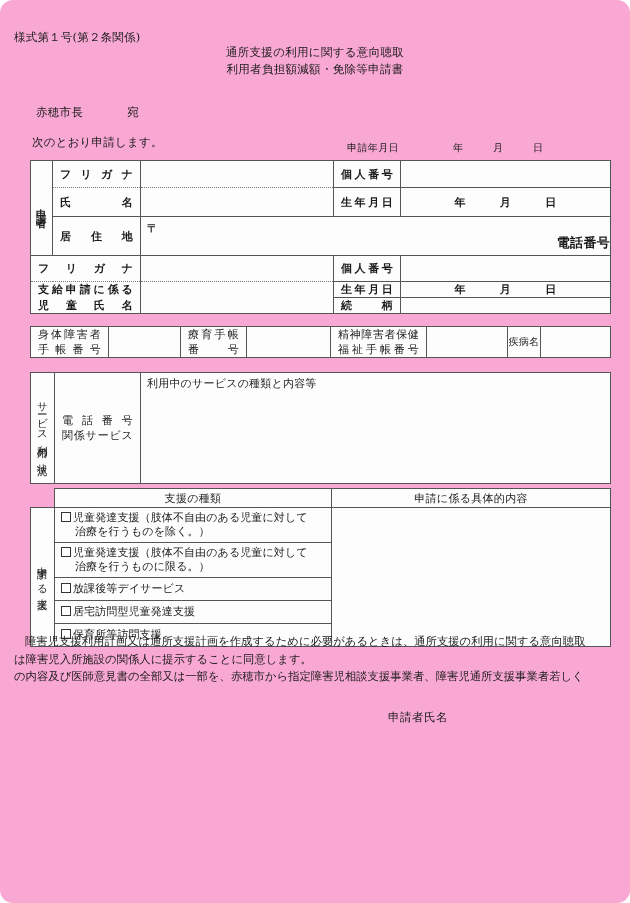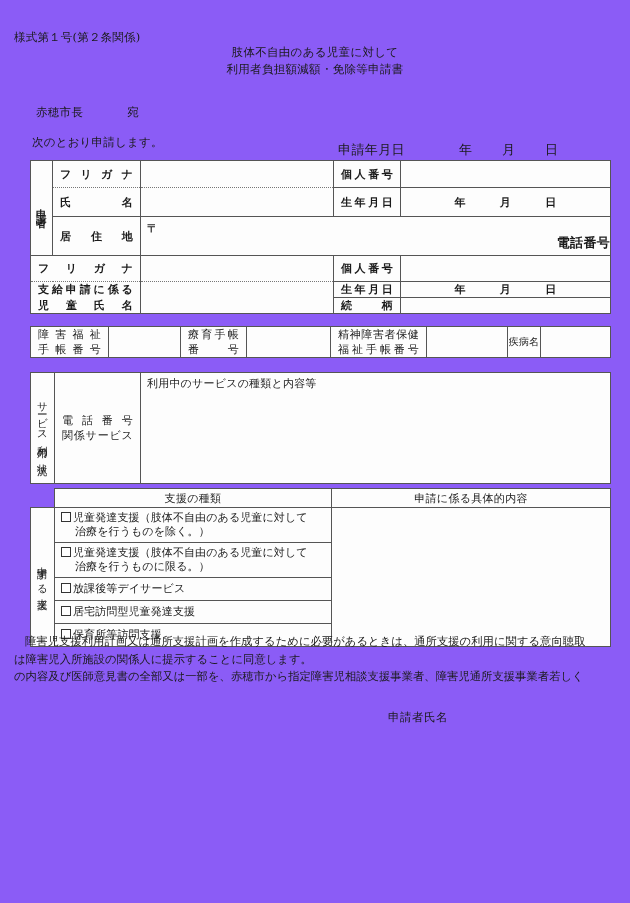--- a/index.html
+++ b/index.html
@@ -12,21 +12,22 @@
     height: 903px;
     font-family: "DejaVu Serif", "Liberation Serif", serif;
     color: #1a1a1a;
     position: relative;
     overflow: hidden;
     -webkit-font-smoothing: antialiased;
   }
   .page {
     position: absolute;
     inset: 0;
-    background: #8b5cf6;
+    background: #f9a8d4;
+    border-radius: 13px;
   }
 
   
   .form-no {
     position: absolute;
     left: 14px;
     top: 30px;
     font-size: 11.5px;
     letter-spacing: 0.2px;
     white-space: nowrap;
@@ -54,24 +55,24 @@
     position: absolute;
     left: 32px;
     top: 135px;
     font-size: 11.5px;
     letter-spacing: 0.2px;
   }
 
   
   .apply-date {
     position: absolute;
-    left: 338px;
+    left: 347px;
     top: 141px;
     width: 253px;
-    font-size: 13px;
+    font-size: 10px;
     white-space: nowrap;
   }
   .apply-date .lbl { letter-spacing: 0.4px; }
   .apply-date .y { margin-left: 54px; }
   .apply-date .m { margin-left: 30px; }
   .apply-date .d { margin-left: 30px; }
 
   
   .tbl {
     position: absolute;
@@ -202,21 +203,21 @@
   }
 </style>
 </head>
 <body>
 
 <div class="page">
 
   <div class="form-no">様式第１号(第２条関係)</div>
 
   <div class="doc-title">
-    <span>肢体不自由のある児童に対して</span>
+    <span>通所支援の利用に関する意向聴取</span>
     <span class="t2">利用者負担額減額・免除等申請書</span>
   </div>
 
   <div class="addressee">
     <span>赤穂市長</span><span class="to">宛</span>
   </div>
 
   <div class="intro">次のとおり申請します。</div>
 
   <div class="apply-date">
@@ -343,21 +344,21 @@
       <col style="width:66px">
       <col style="width:84px">
       <col style="width:96px">
       <col style="width:81px">
       <col style="width:33px">
       <col style="width:70px">
     </colgroup>
     <tbody>
       <tr>
         <td class="lbl-cell" style="height:30px;">
-          <span class="spread">障害福祉</span>
+          <span class="spread">身体障害者</span>
           <span class="spread">手帳番号</span>
         </td>
         <td></td>
         <td class="lbl-cell">
           <span class="spread">療育手帳</span>
           <span class="spread">番号</span>
         </td>
         <td></td>
         <td class="lbl-cell">
           <span class="spread">精神障害者保健</span>

